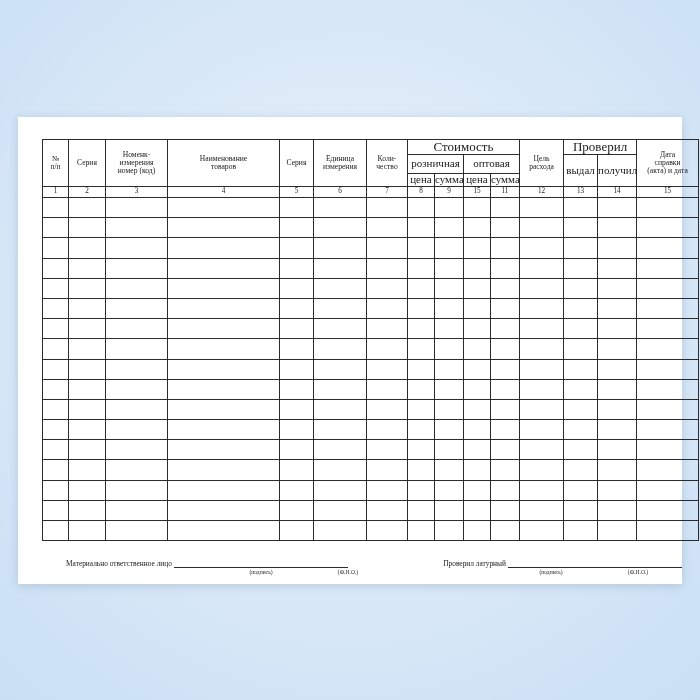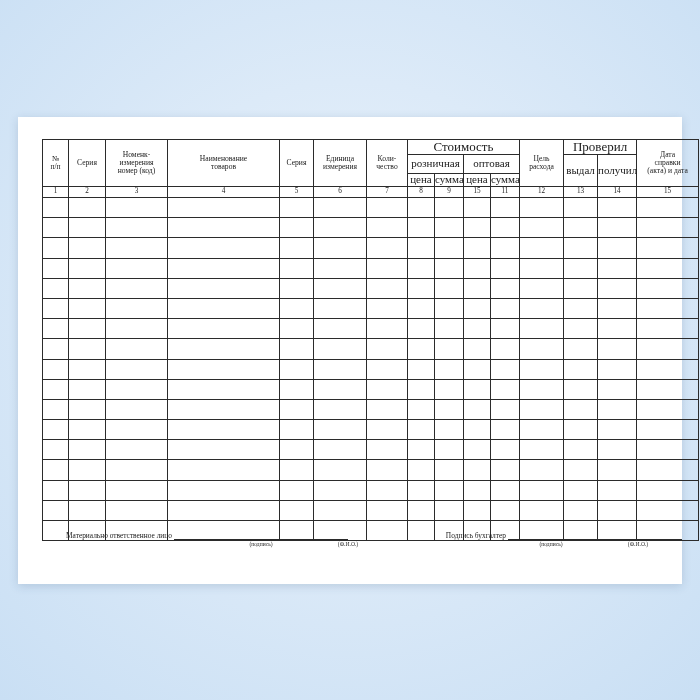--- a/index.html
+++ b/index.html
@@ -75,21 +75,21 @@
   }
   tr.datarow td {
     height: 19.2px;
   }
   .hdr-line { display: block; }
 
   
   #footer {
     position: absolute;
     left: 24px;
-    top: 392px;
+    top: 420px;
     width: 616px;
     font-size: 7.4px;
     color: #1b1b1b;
   }
   .foot-row {
     display: flex;
     align-items: flex-end;
     width: 100%;
   }
   .foot-label {
@@ -509,21 +509,21 @@
             </tr>
           </tbody>
       </table>
 
       <div id="footer">
         <div class="foot-row">
           <span class="foot-label">Материально ответственное лицо</span>
           <span class="rule w1"></span>
           <span class="rule w2"></span>
           <span class="spacer"></span>
-          <span class="foot-label">Подпись бухгалтер</span>
+          <span class="foot-label">Проверил латурный</span>
           <span class="rule w1"></span>
           <span class="rule w2"></span>
         </div>
         <div class="subcaps">
           <span class="cap" style="width:152px"></span>
           <span class="cap" style="width:86px">(подпись)</span>
           <span class="cap" style="width:88px">(Ф.И.О.)</span>
           <span class="spacer"></span>
           <span class="cap" style="width:94px"></span>
           <span class="cap" style="width:86px">(подпись)</span>

